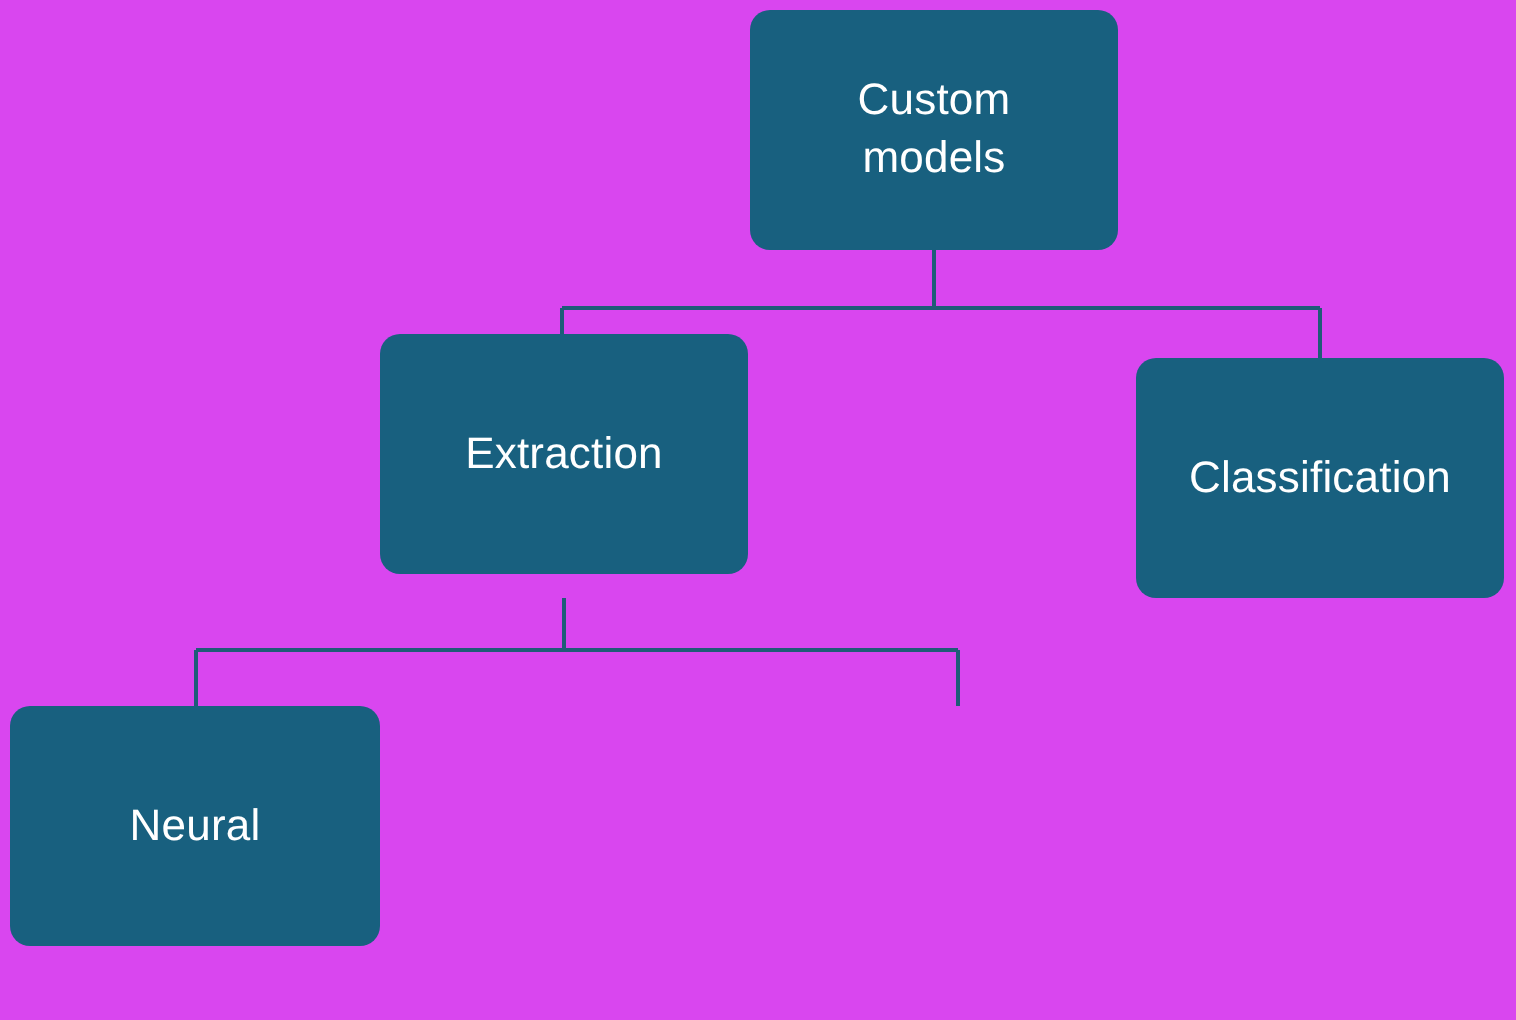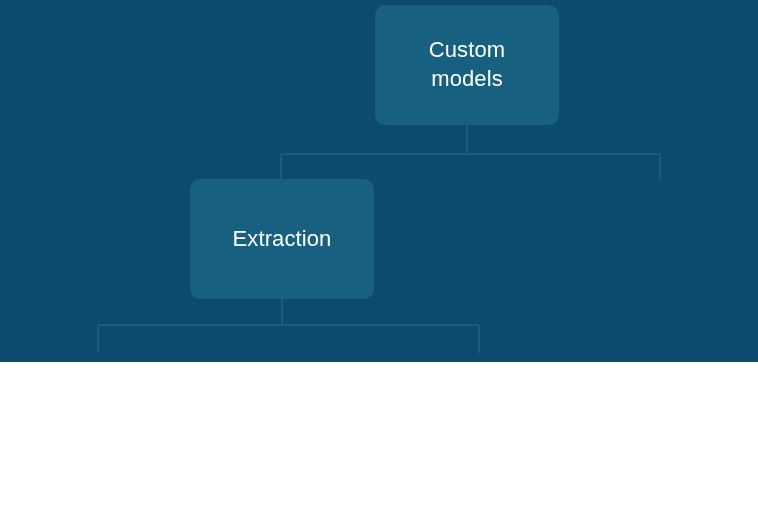--- a/index.html
+++ b/index.html
@@ -9,22 +9,22 @@
   }
   body {
     width: 758px;
     height: 510px;
     font-family: "Liberation Sans", sans-serif;
     overflow: hidden;
   }
   #diagram {
     position: relative;
     width: 758px;
-    height: 362px;
-    background: #0c4a6e;
+    height: 510px;
+    background: #d946ef;
   }
   #connector-layer {
     position: absolute;
     left: 0;
     top: 0;
     width: 758px;
     height: 510px;
     pointer-events: none;
   }
   .node {
@@ -42,21 +42,21 @@
     font-weight: 400;
     -webkit-font-smoothing: antialiased;
   }
   .node-label {
     display: block;
     white-space: pre-line;
     padding: 0 8px;
   }
   
   #node-custom-models { left: 375px; top: 5px;   width: 184px; height: 120px; }
-  #node-extraction    { left: 190px; top: 179px; width: 184px; height: 120px; align-items: center; }
+  #node-extraction    { left: 190px; top: 167px; width: 184px; height: 120px; align-items: center; }
   #node-classification{ left: 568px; top: 179px; width: 184px; height: 120px; }
   #node-neural        { left: 5px;   top: 353px; width: 185px; height: 120px; }
   #node-template      { left: 387px; top: 353px; width: 184px; height: 120px; }
 </style>
 </head>
 <body>
 
 <div id="diagram">
 
   <svg id="connector-layer" viewBox="0 0 758 510" width="758" height="510" xmlns="http://www.w3.org/2000/svg">
@@ -76,16 +76,22 @@
 
   <div class="node" id="node-custom-models" style="background:#18607f">
     <span class="node-label">Custom
 models</span>
   </div>
 
   <div class="node" id="node-extraction" style="background:#18607f">
     <span class="node-label">Extraction</span>
   </div>
 
+  <div class="node" id="node-classification" style="background:#18607f">
+    <span class="node-label">Classification</span>
+  </div>
 
+  <div class="node" id="node-neural" style="background:#18607f">
+    <span class="node-label">Neural</span>
+  </div>
 
 
 </div>
 
 </body></html>

